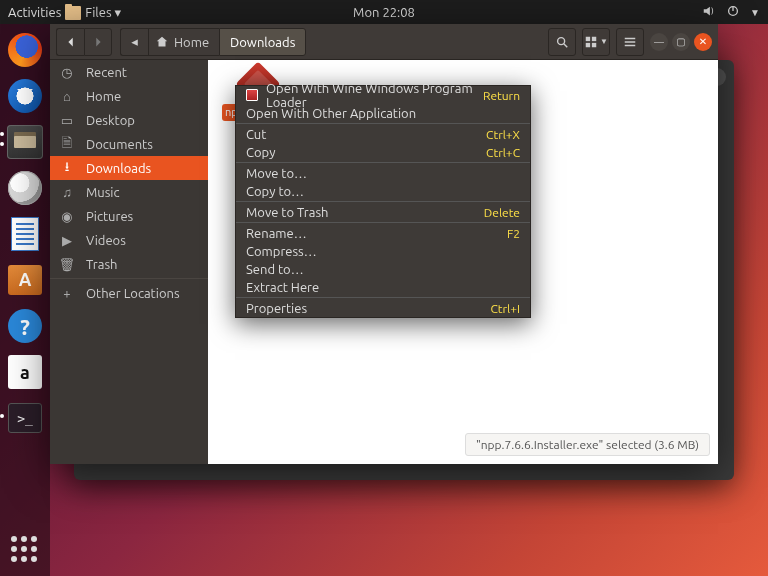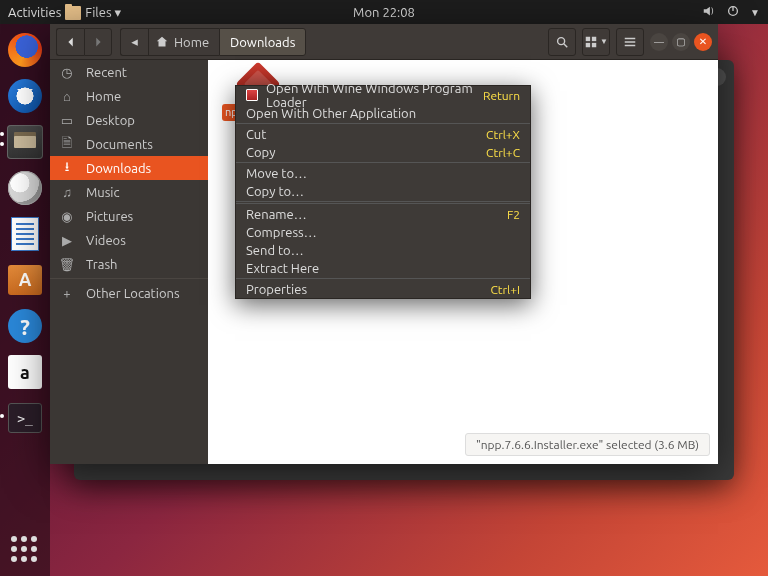--- a/index.html
+++ b/index.html
@@ -282,20 +282,24 @@
       <span class="shortcut">Ctrl+C</span>
     </div>
   <div class="ctx-sep"></div>
   <div class="ctx-row">
       <span>Move to…</span>
     </div>
   <div class="ctx-row">
       <span>Copy to…</span>
     </div>
   <div class="ctx-sep"></div>
+  <div class="ctx-row">
+      <span>Move to Trash</span>
+      <span class="shortcut">Delete</span>
+    </div>
   <div class="ctx-sep"></div>
   <div class="ctx-row">
       <span>Rename…</span>
       <span class="shortcut">F2</span>
     </div>
   <div class="ctx-row">
       <span>Compress…</span>
     </div>
   <div class="ctx-row">
       <span>Send to…</span>

